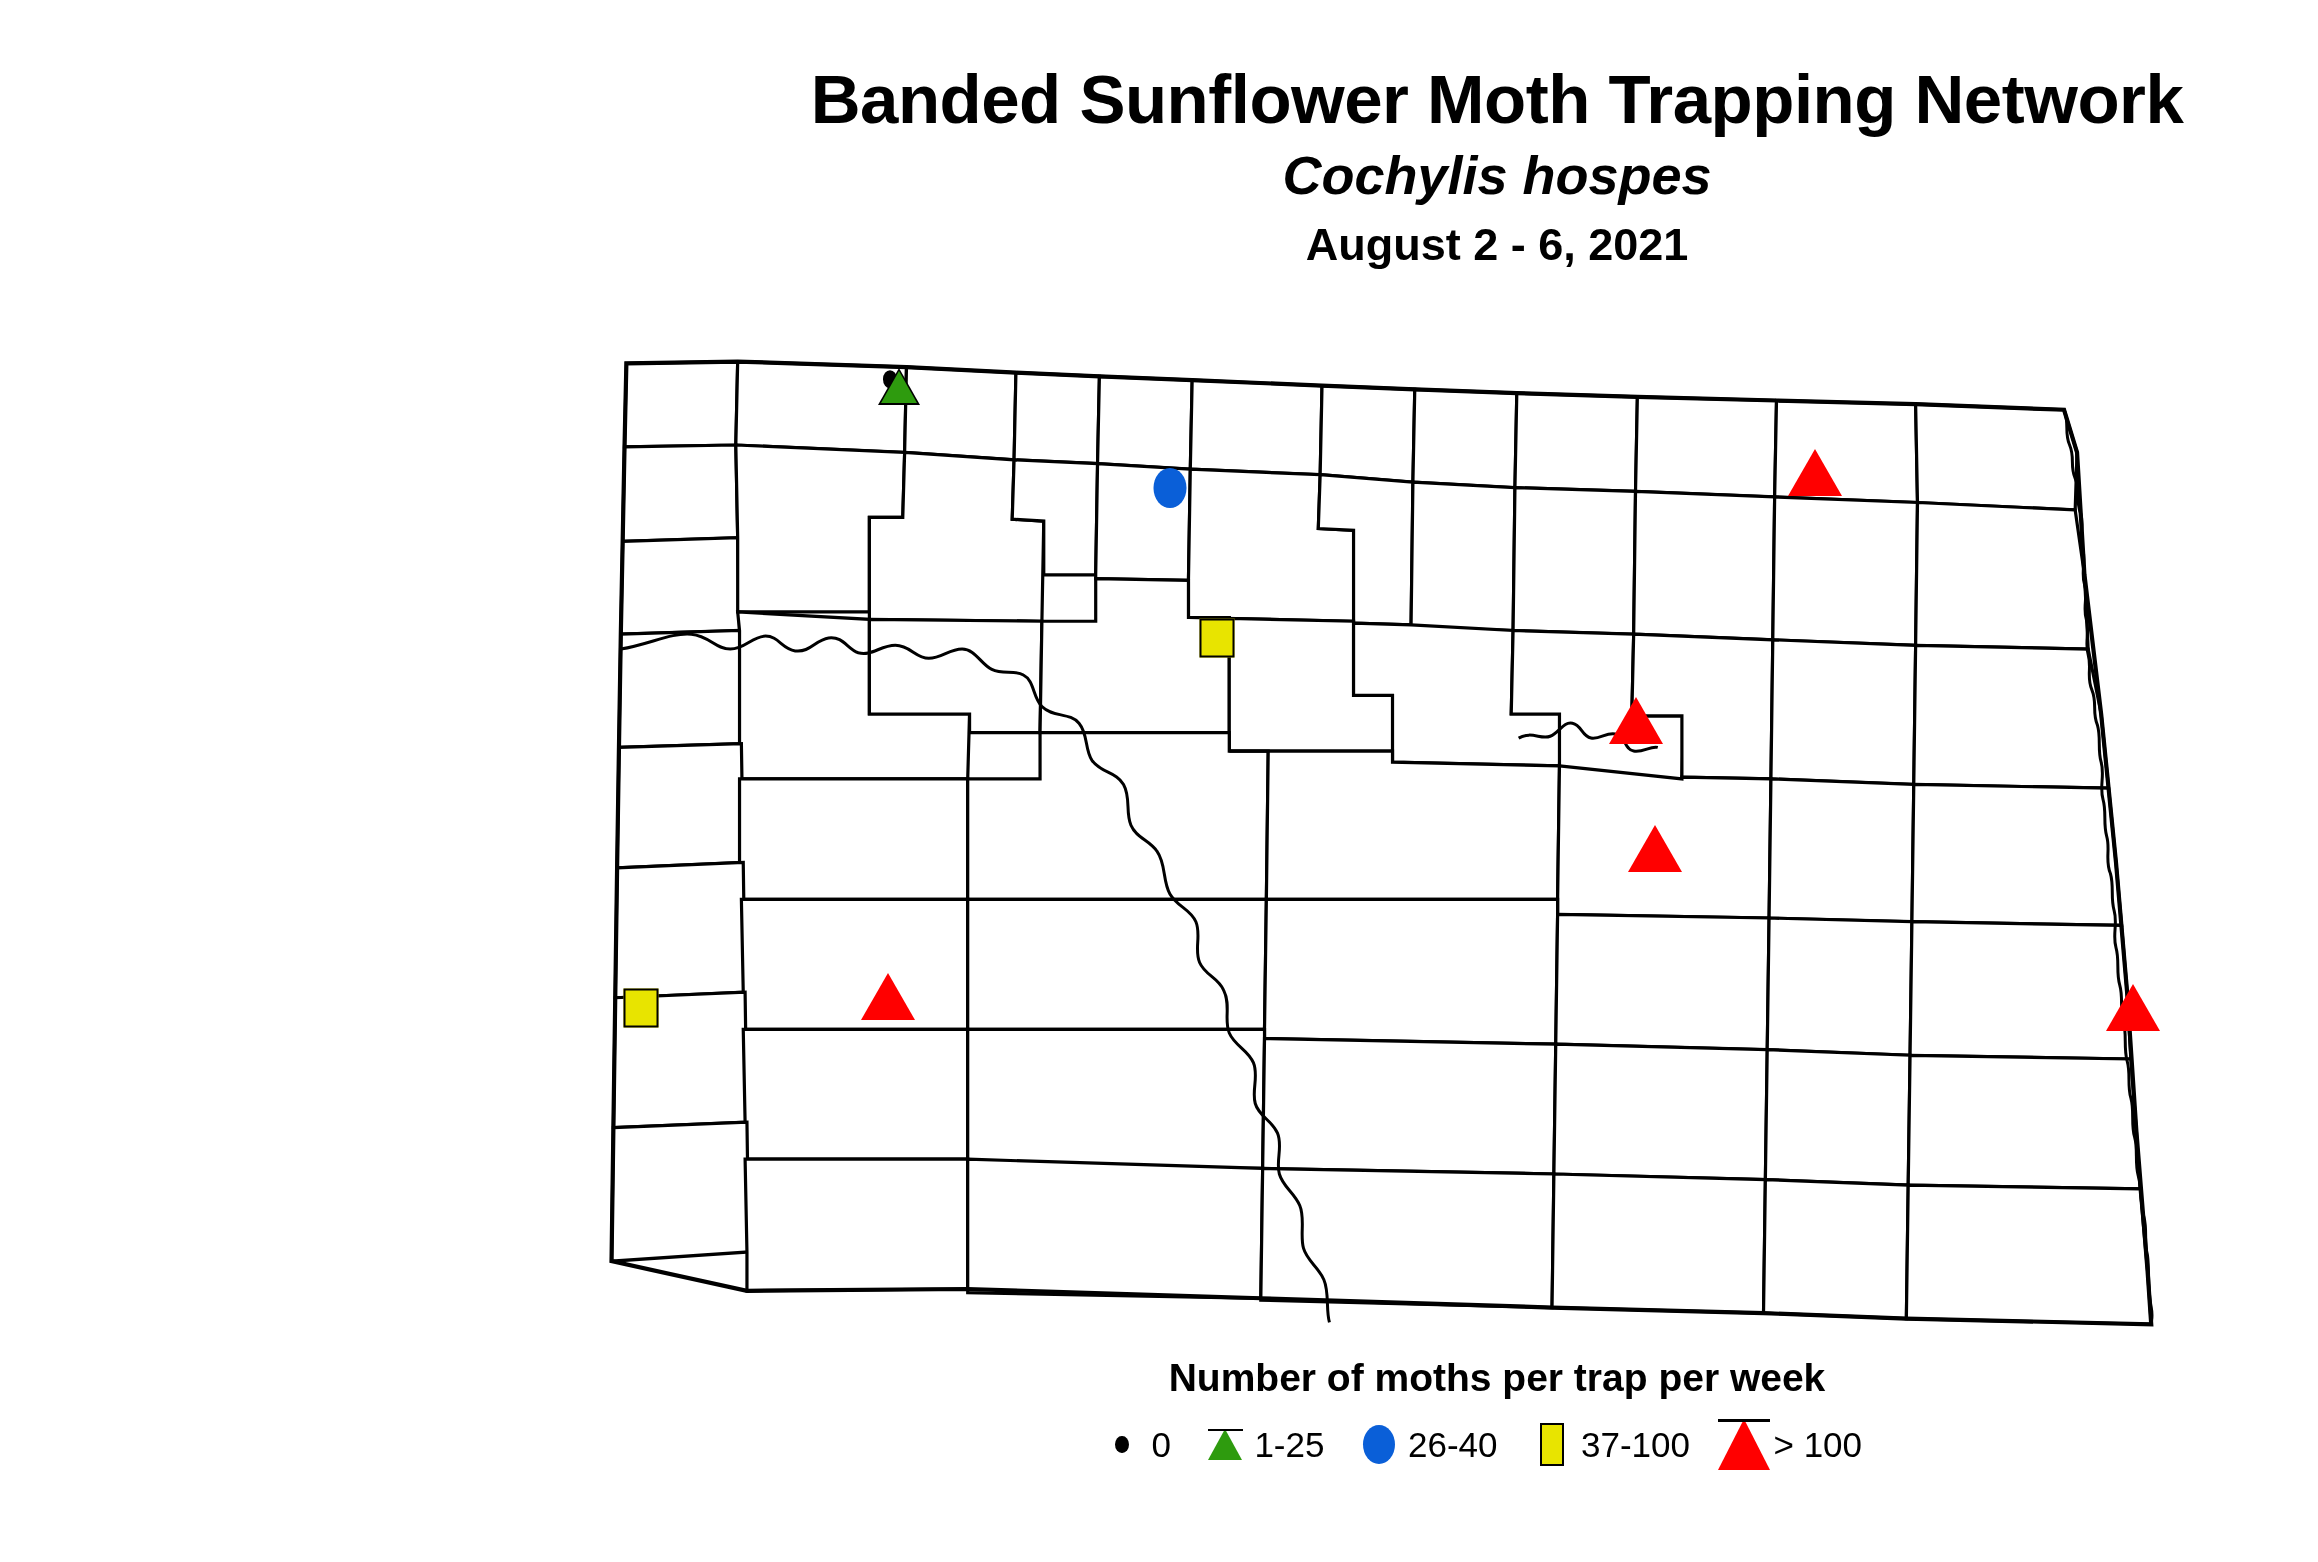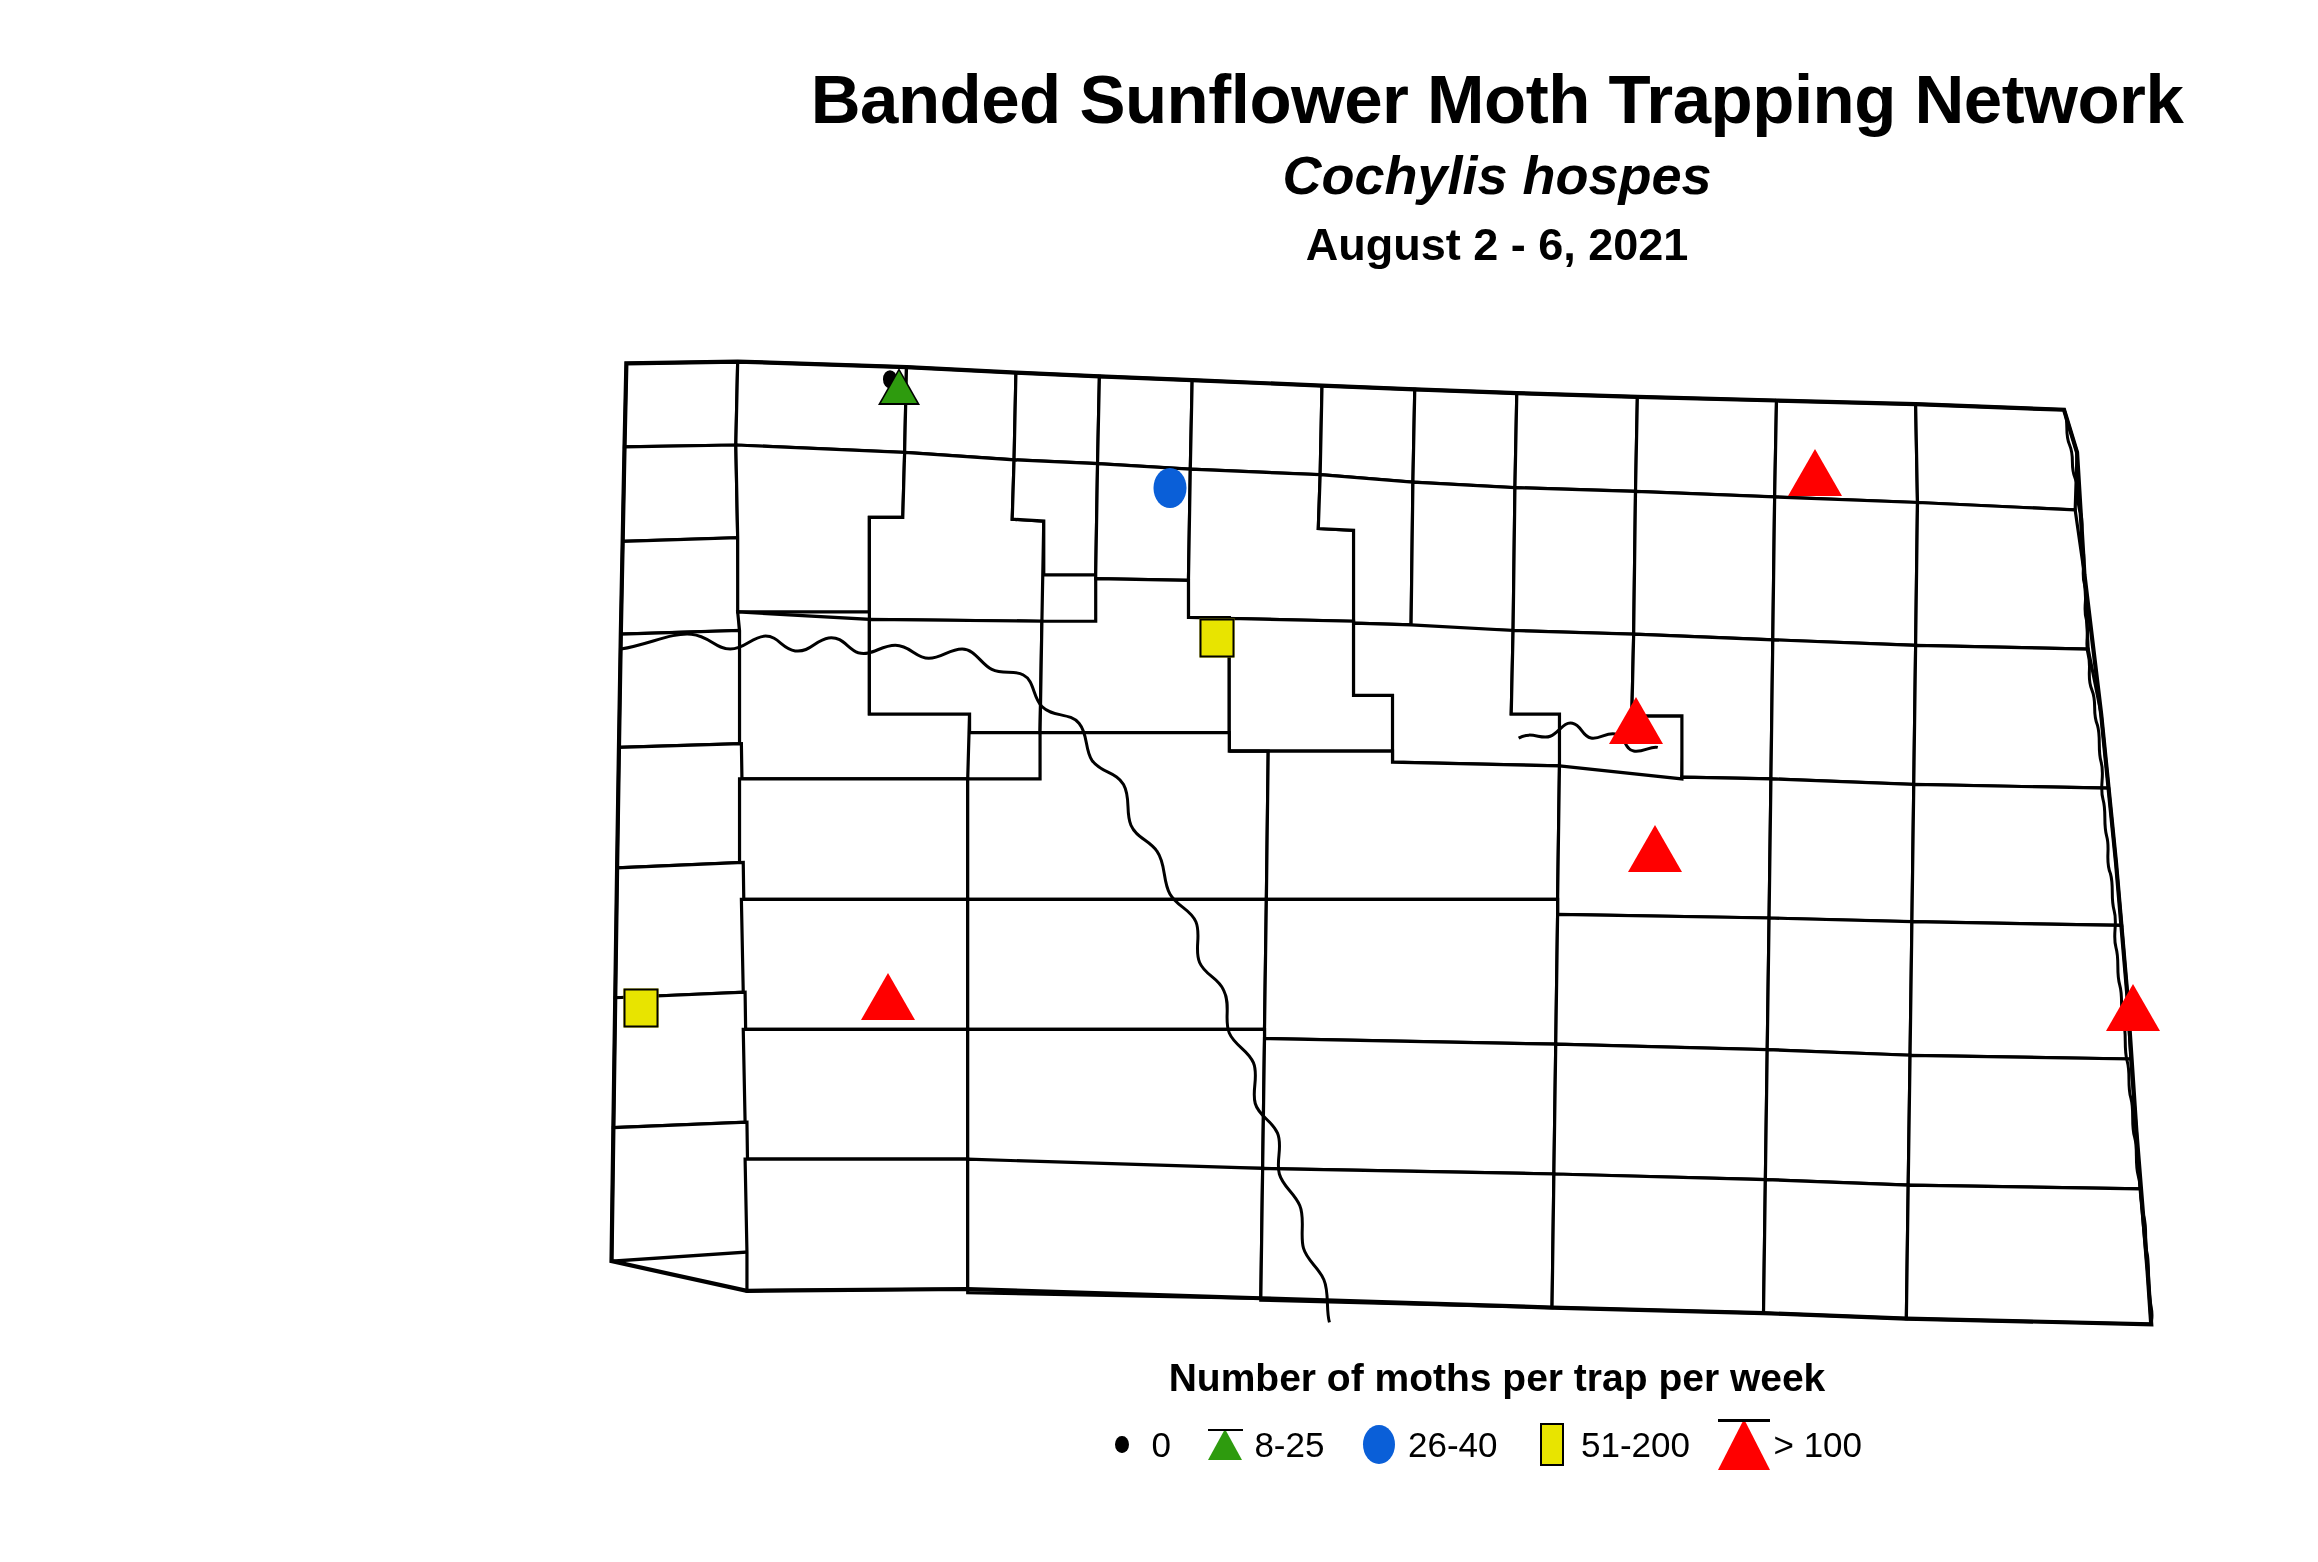--- a/index.html
+++ b/index.html
@@ -316,35 +316,35 @@
       <span class="lg-sym">
           <i class="sym-dot"></i>
         </span>
       <span class="lg-label">0</span>
     </div>
 
     <div class="lg-item">
       <span class="lg-sym">
           <i class="sym-tri-green"></i>
         </span>
-      <span class="lg-label">8-25</span>
+      <span class="lg-label">1-25</span>
     </div>
 
     <div class="lg-item">
       <span class="lg-sym">
           <i class="sym-circ"></i>
         </span>
       <span class="lg-label">26-40</span>
     </div>
 
     <div class="lg-item">
       <span class="lg-sym">
           <i class="sym-sq"></i>
         </span>
-      <span class="lg-label">51-200</span>
+      <span class="lg-label">37-100</span>
     </div>
 
     <div class="lg-item">
       <span class="lg-sym">
           <i class="sym-tri-red"></i>
         </span>
       <span class="lg-label">&gt; 100</span>
     </div>
 
   </div>

